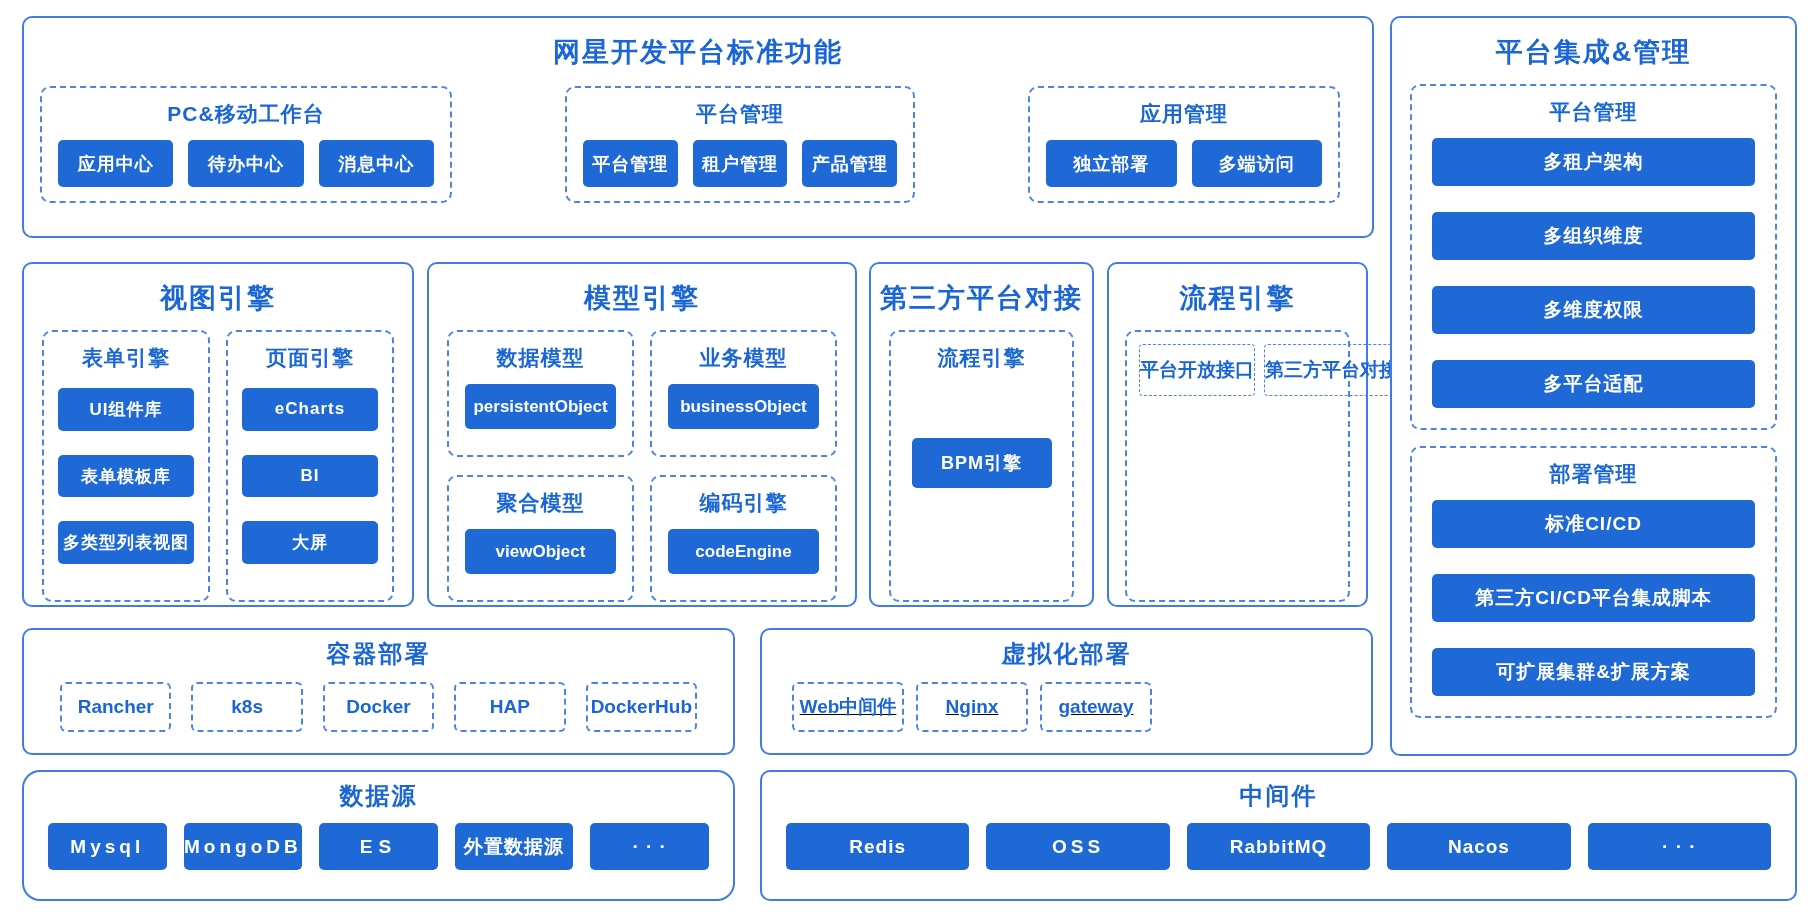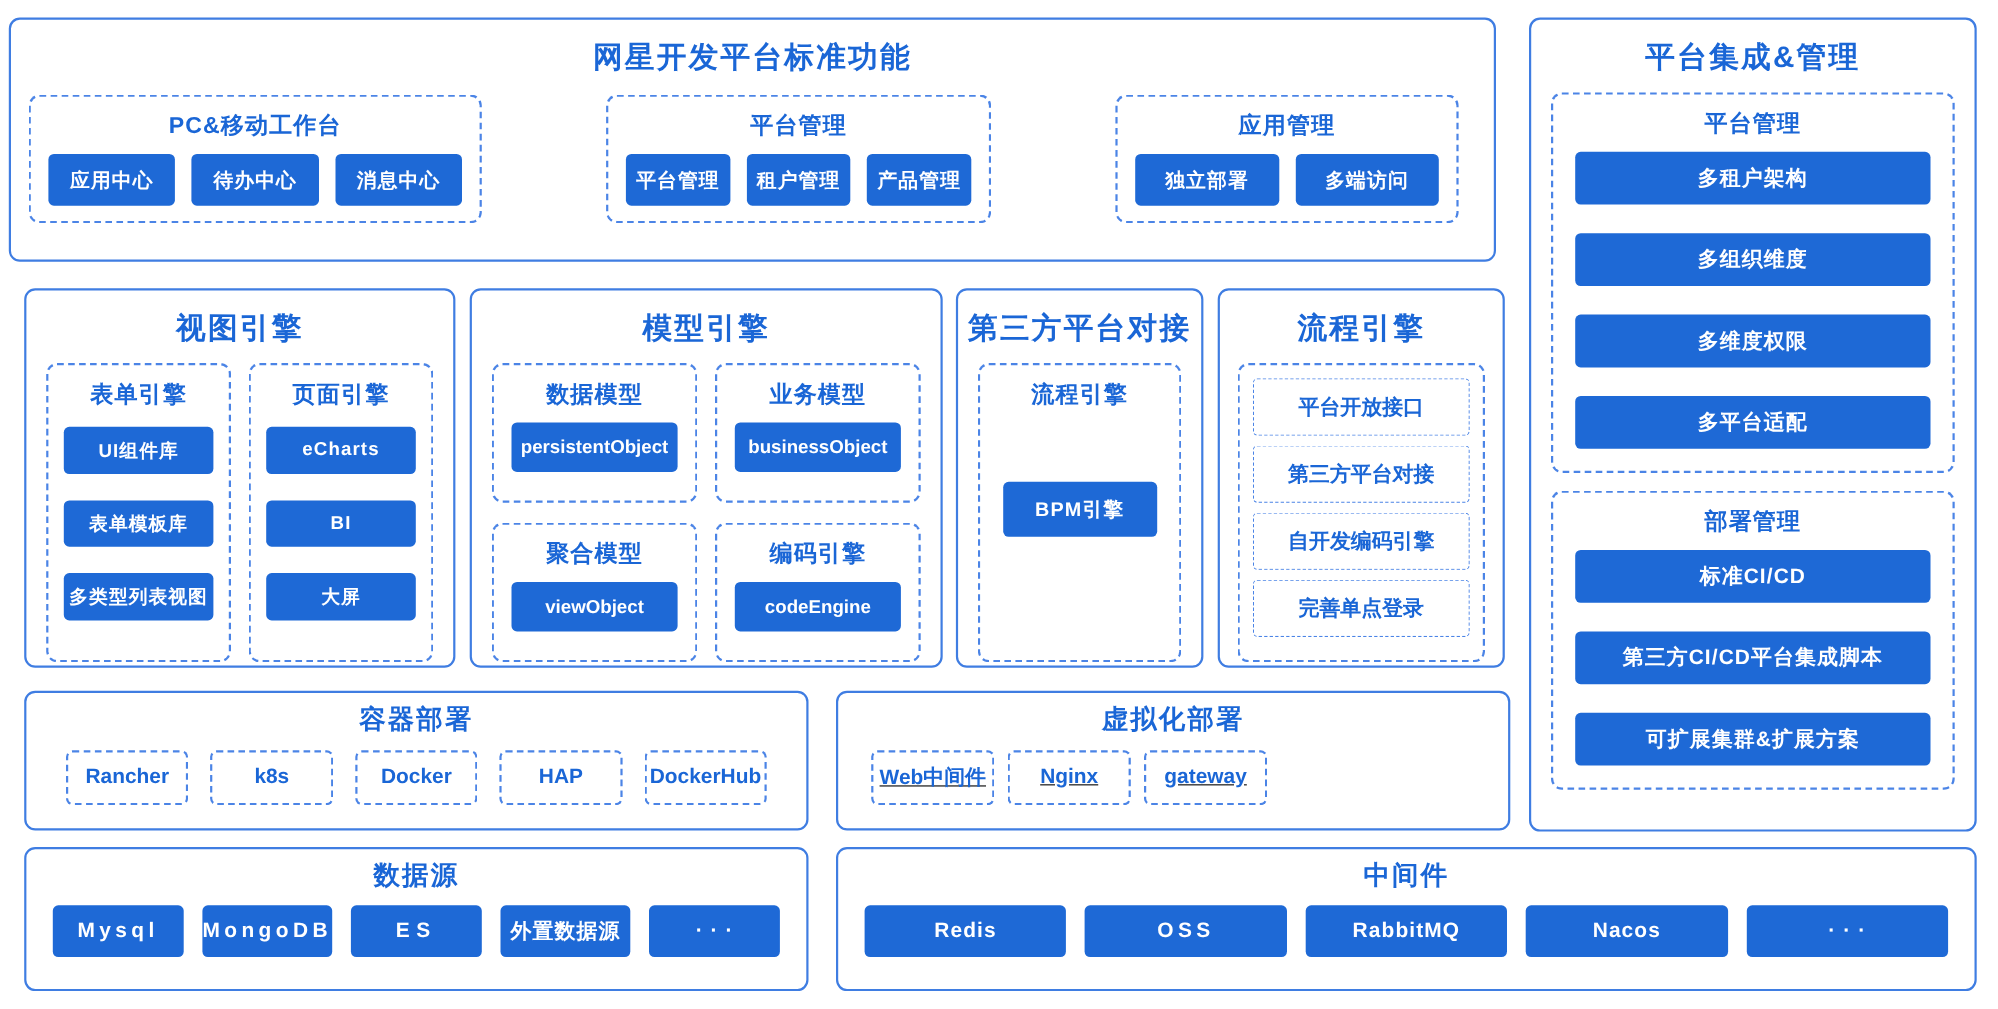--- a/index.html
+++ b/index.html
@@ -19,28 +19,28 @@
          display:flex; align-items:center; justify-content:center;
          border-radius:5px; letter-spacing:1px; }
 
   .chip { border:2px dashed #4b84e6; border-radius:6px; color:#1a66d6; font-weight:700;
           font-size:19px; display:flex; align-items:center; justify-content:center; }
 
   .ls4 { letter-spacing:4px; }
   .ls6 { letter-spacing:6px; }
 
   
-  #top-panel        { left:8px;  top:16px;  width:1352px; height:222px; }
+  #top-panel        { left:22px;  top:16px;  width:1352px; height:222px; }
   #view-engine      { left:22px;  top:262px; width:392px;  height:345px; }
   #model-engine     { left:427px; top:262px; width:430px;  height:345px; }
   #process-engine   { left:869px; top:262px; width:225px;  height:345px; }
   #open-platform    { left:1107px;top:262px; width:261px;  height:345px; }
   #container-deploy { left:22px;  top:628px; width:713px;  height:127px; }
   #virtual-deploy   { left:760px; top:628px; width:613px;  height:127px; }
-  #datasource       { left:22px;  top:770px; width:713px;  height:131px; }
+  #datasource       { left:22px;  top:770px; width:713px;  height:131px;border-radius:18px; }
   #middleware       { left:760px; top:770px; width:1037px; height:131px; }
   #integration-panel{ left:1390px;top:16px;  width:407px;  height:740px; }
 
   
   .top-groups { display:flex; justify-content:space-between; margin:16px 32px 0 16px; }
   .top-group { padding:12px 16px 14px; }
   .top-group .p-title { margin-bottom:12px; }
   .g0 { flex:0 0 412px; }
   .g1 { flex:0 0 350px; }
   .g2 { flex:0 0 312px; }
@@ -59,21 +59,21 @@
   .me-cell { padding:12px 16px; }
   .me-cell .p-title { margin-bottom:12px; }
   .me-cell .btn { height:45px; font-size:17px; letter-spacing:0; }
 
   
   .pe-box { margin:14px 18px 0; height:272px; padding:12px 16px; }
   .pe-box .btn { width:140px; height:50px; margin:66px auto 0; }
 
   
   .op-box { margin:14px 16px 0; height:272px; padding:12px 12px; display:flex;
-            flex-direction:column; gap:9px; }
+            flex-direction:row; gap:9px; }
   .op-item { border-width:1.5px; border-radius:4px; height:52px; flex:0 0 auto; }
 
   
   .row-items { display:flex; margin:12px 36px 0; gap:20px; }
   .row-items .chip { flex:1; height:50px; }
   .row-items-left { display:flex; margin:12px 0 0 30px; gap:12px;text-decoration:underline; }
   .row-items-left .chip { width:112px; height:50px; }
   .bar-items { display:flex; gap:17px; margin:11px 24px 0; }
   .bar-items .btn { flex:1; height:47px; font-size:19px; }
 

